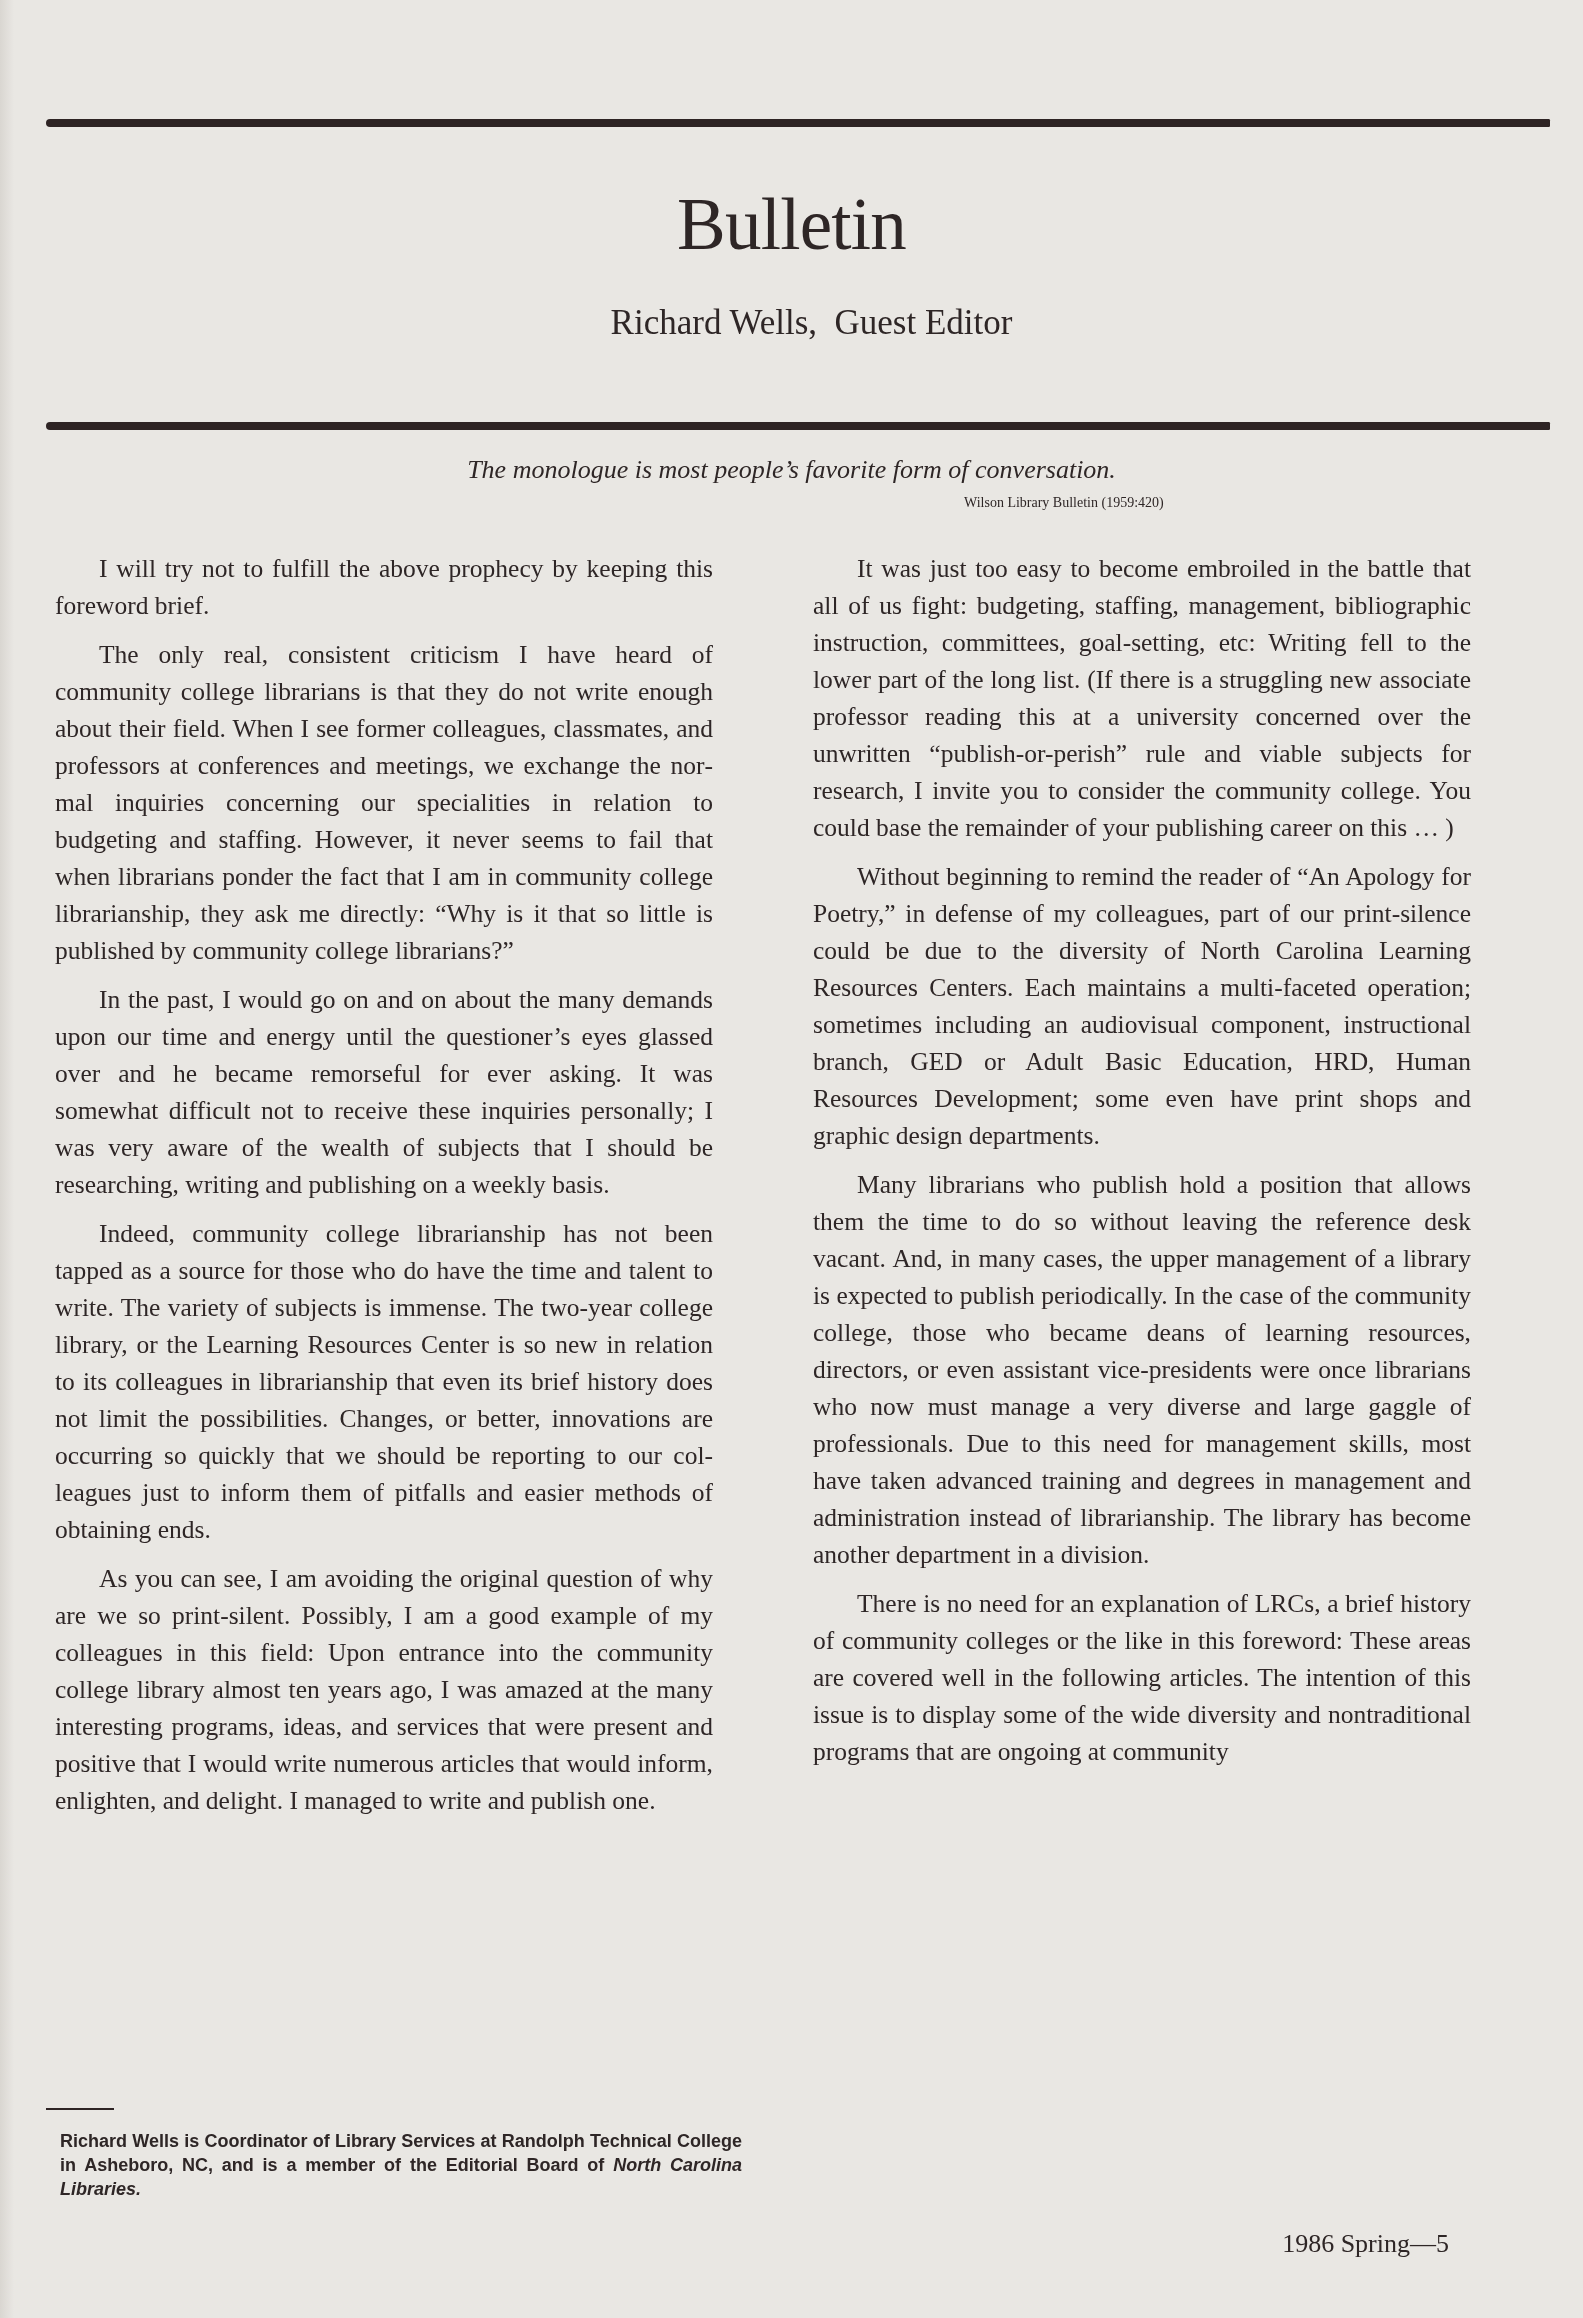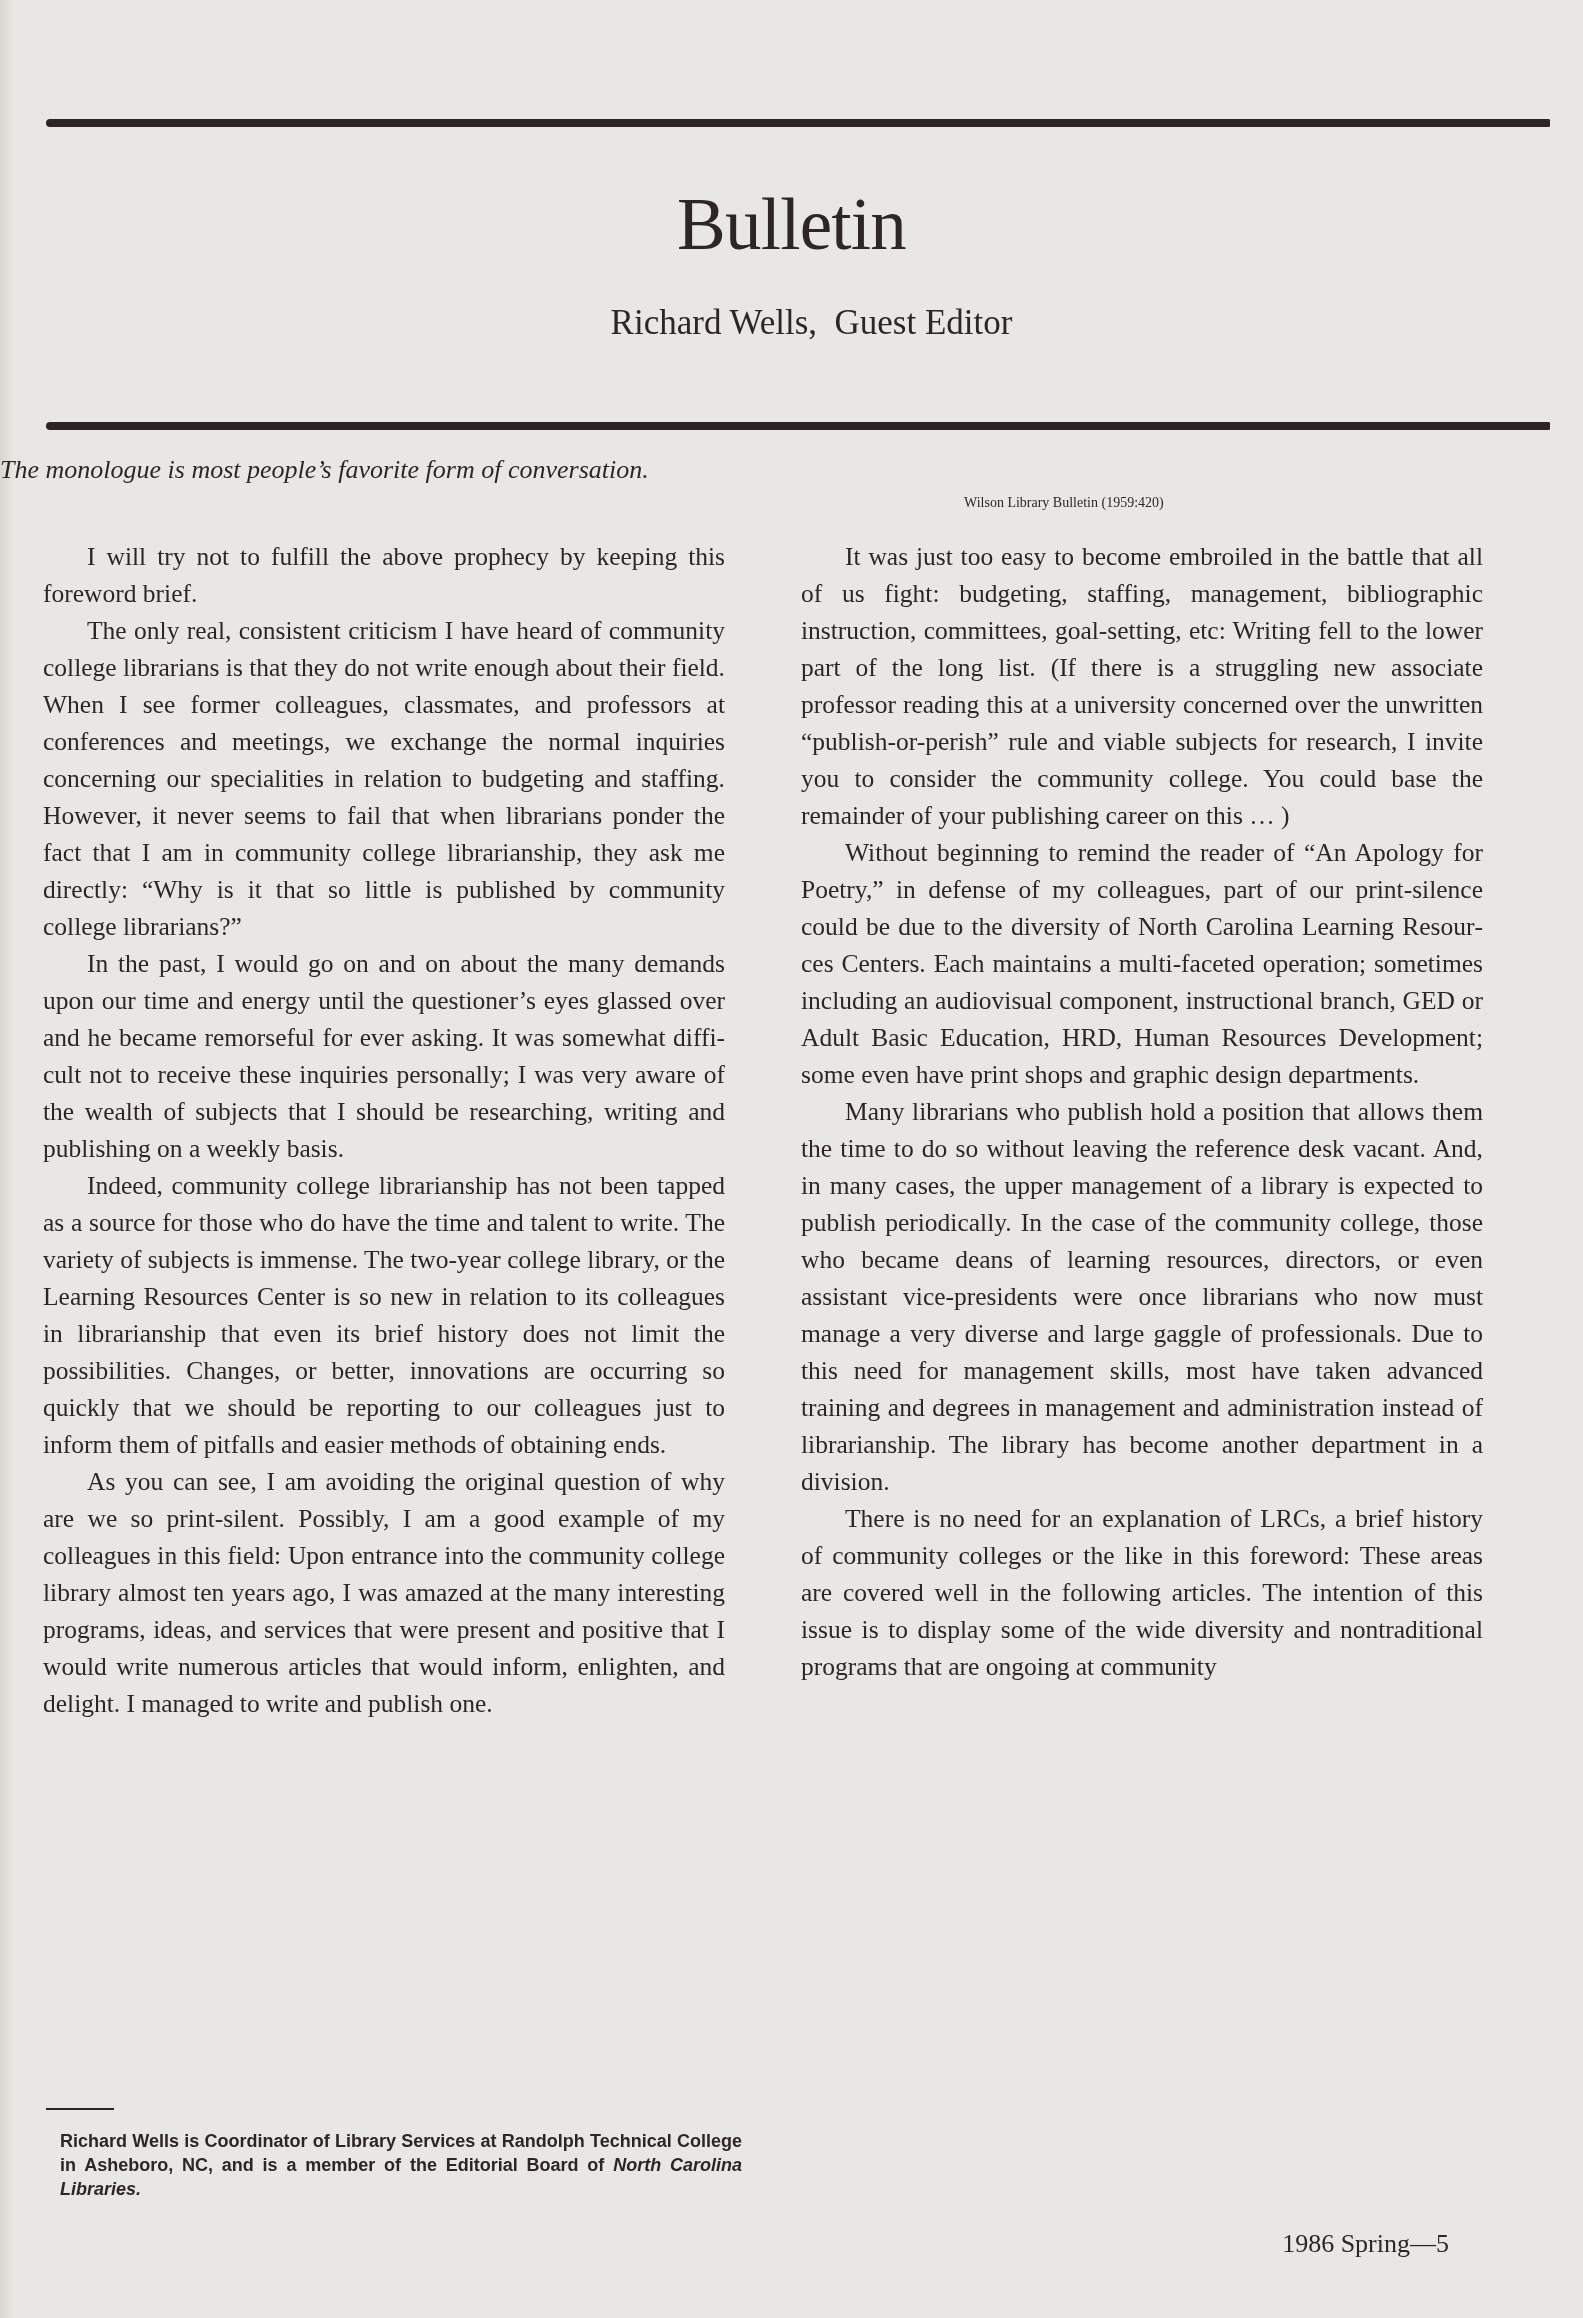--- a/index.html
+++ b/index.html
@@ -44,20 +44,21 @@
     font-family: "Liberation Serif", "DejaVu Serif", serif;
     font-size: 35px;
     line-height: 1;
     padding-left: 20px;
   }
   .byline .gap { display: inline-block; width: 17.4px; }
   .epigraph {
     position: absolute;
     left: 0; width: 1583px;
     top: 457px;
+    text-align: center;
     font-family: "Liberation Serif", "DejaVu Serif", serif;
     font-style: italic;
     font-size: 26px;
     line-height: 1;
   }
   .epigraph-source {
     position: absolute;
     left: 964px;
     top: 496px;
     font-family: "Liberation Serif", "DejaVu Serif", serif;
@@ -68,21 +69,21 @@
     position: absolute;
     width: 682px;
     font-family: "Liberation Serif", "DejaVu Serif", serif;
     font-size: 25.5px;
     line-height: 37px;
     text-align: justify;
     hyphens: manual;
   }
   .column.left { left: 43px; top: 538px; }
   .column.right { left: 801px; top: 538px; }
-  .column p { margin: 0; text-indent: 44px; }
+  .column p { margin: 12px; text-indent: 44px; }
   .footnote-rule {
     position: absolute;
     left: 46px; top: 2108px;
     width: 68px; height: 2.4px;
     background: #2e2424;
   }
   .footnote {
     position: absolute;
     left: 60px; top: 2129px;
     width: 682px;

